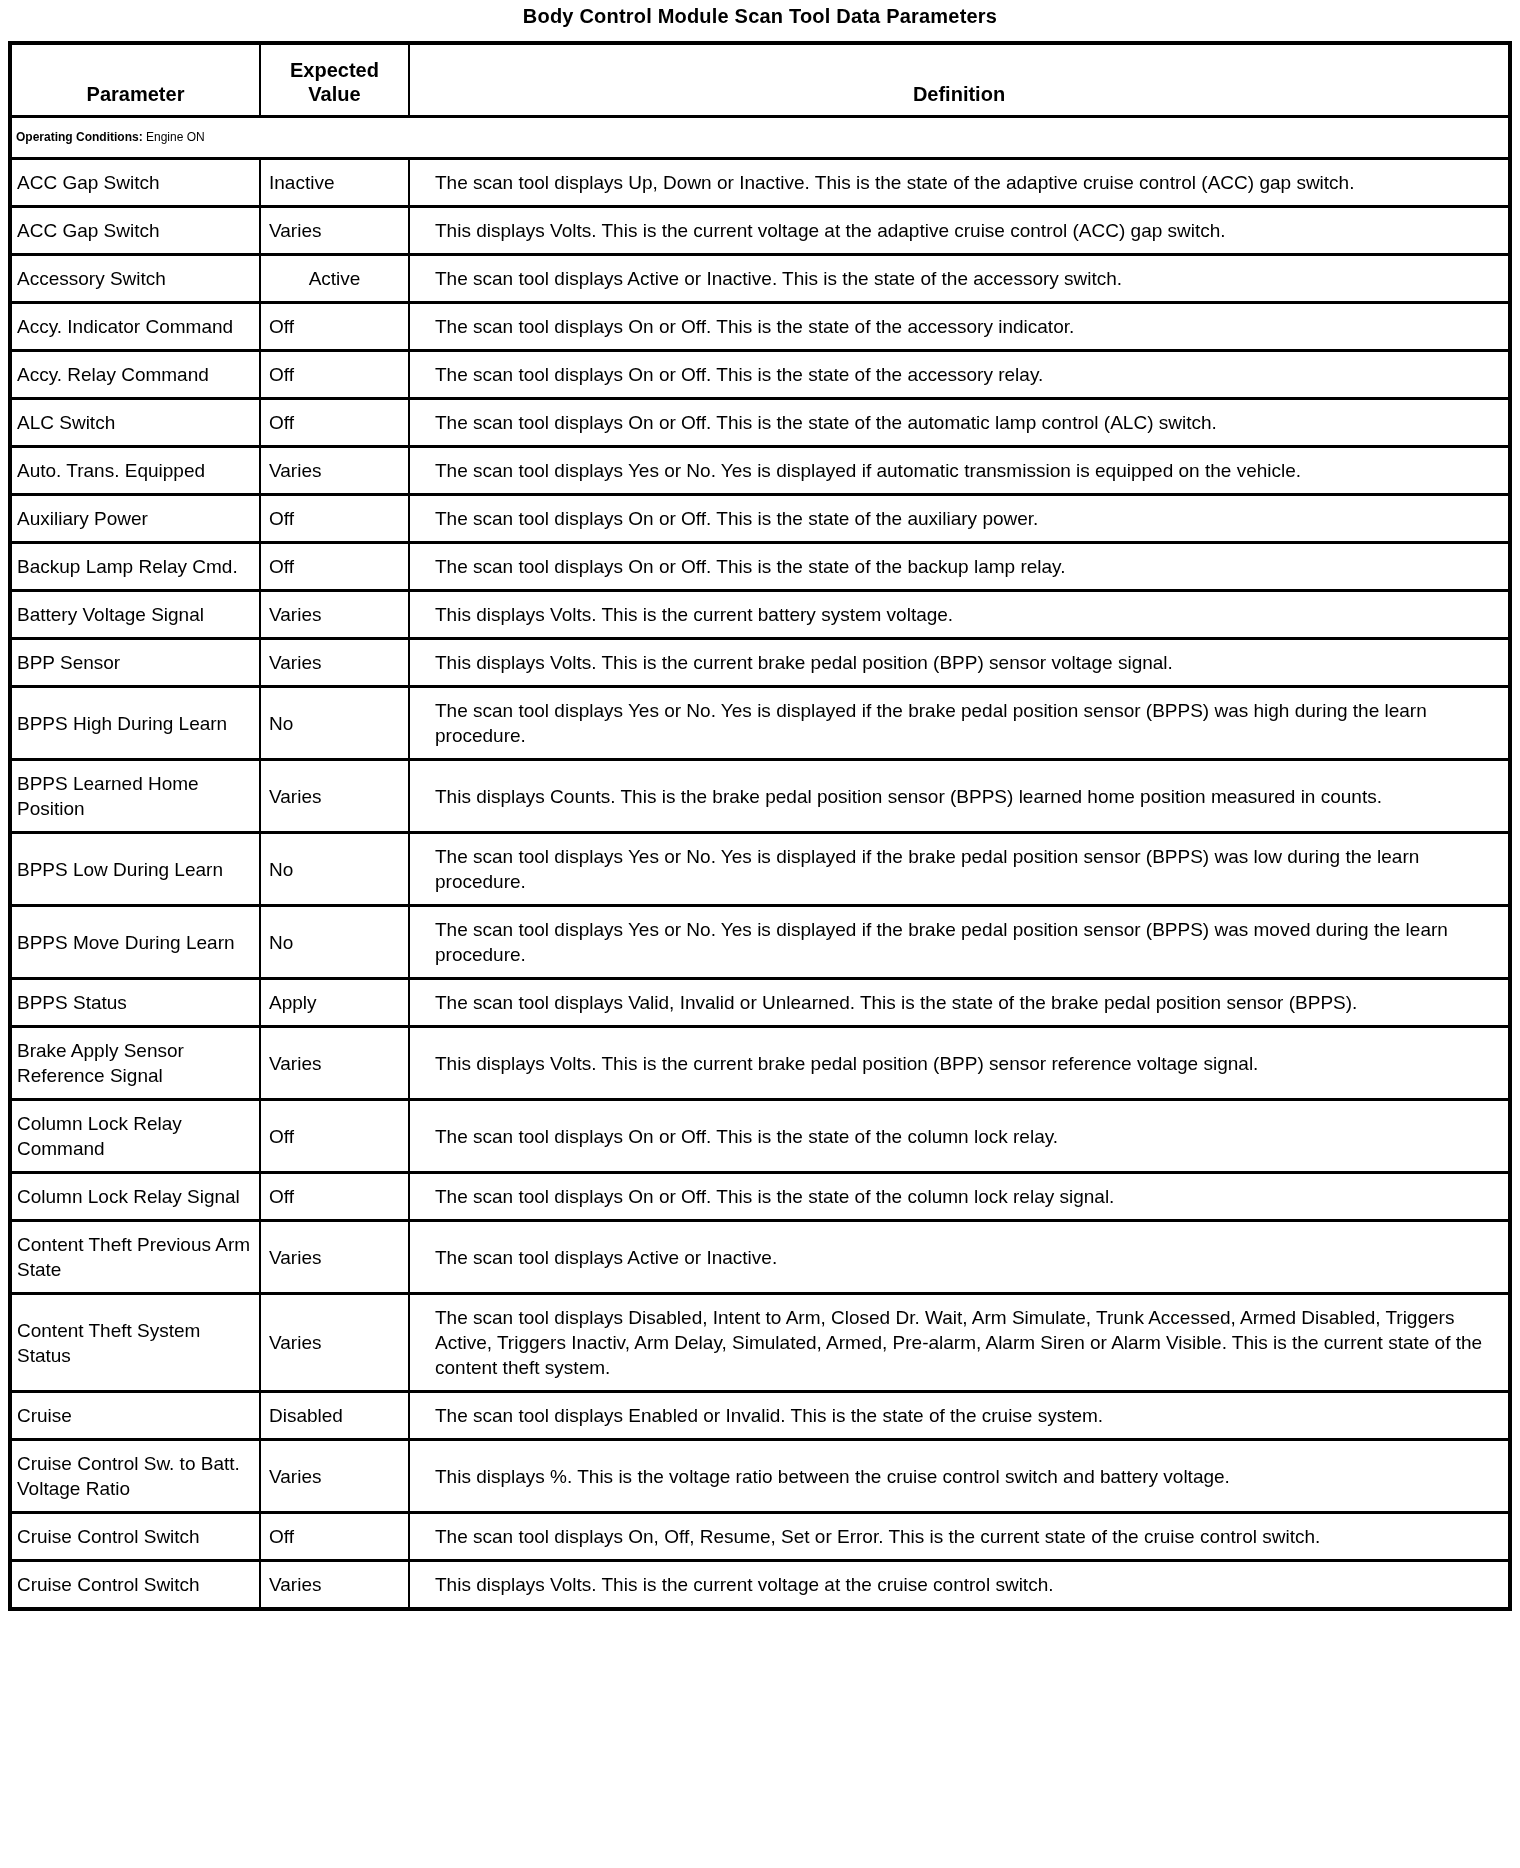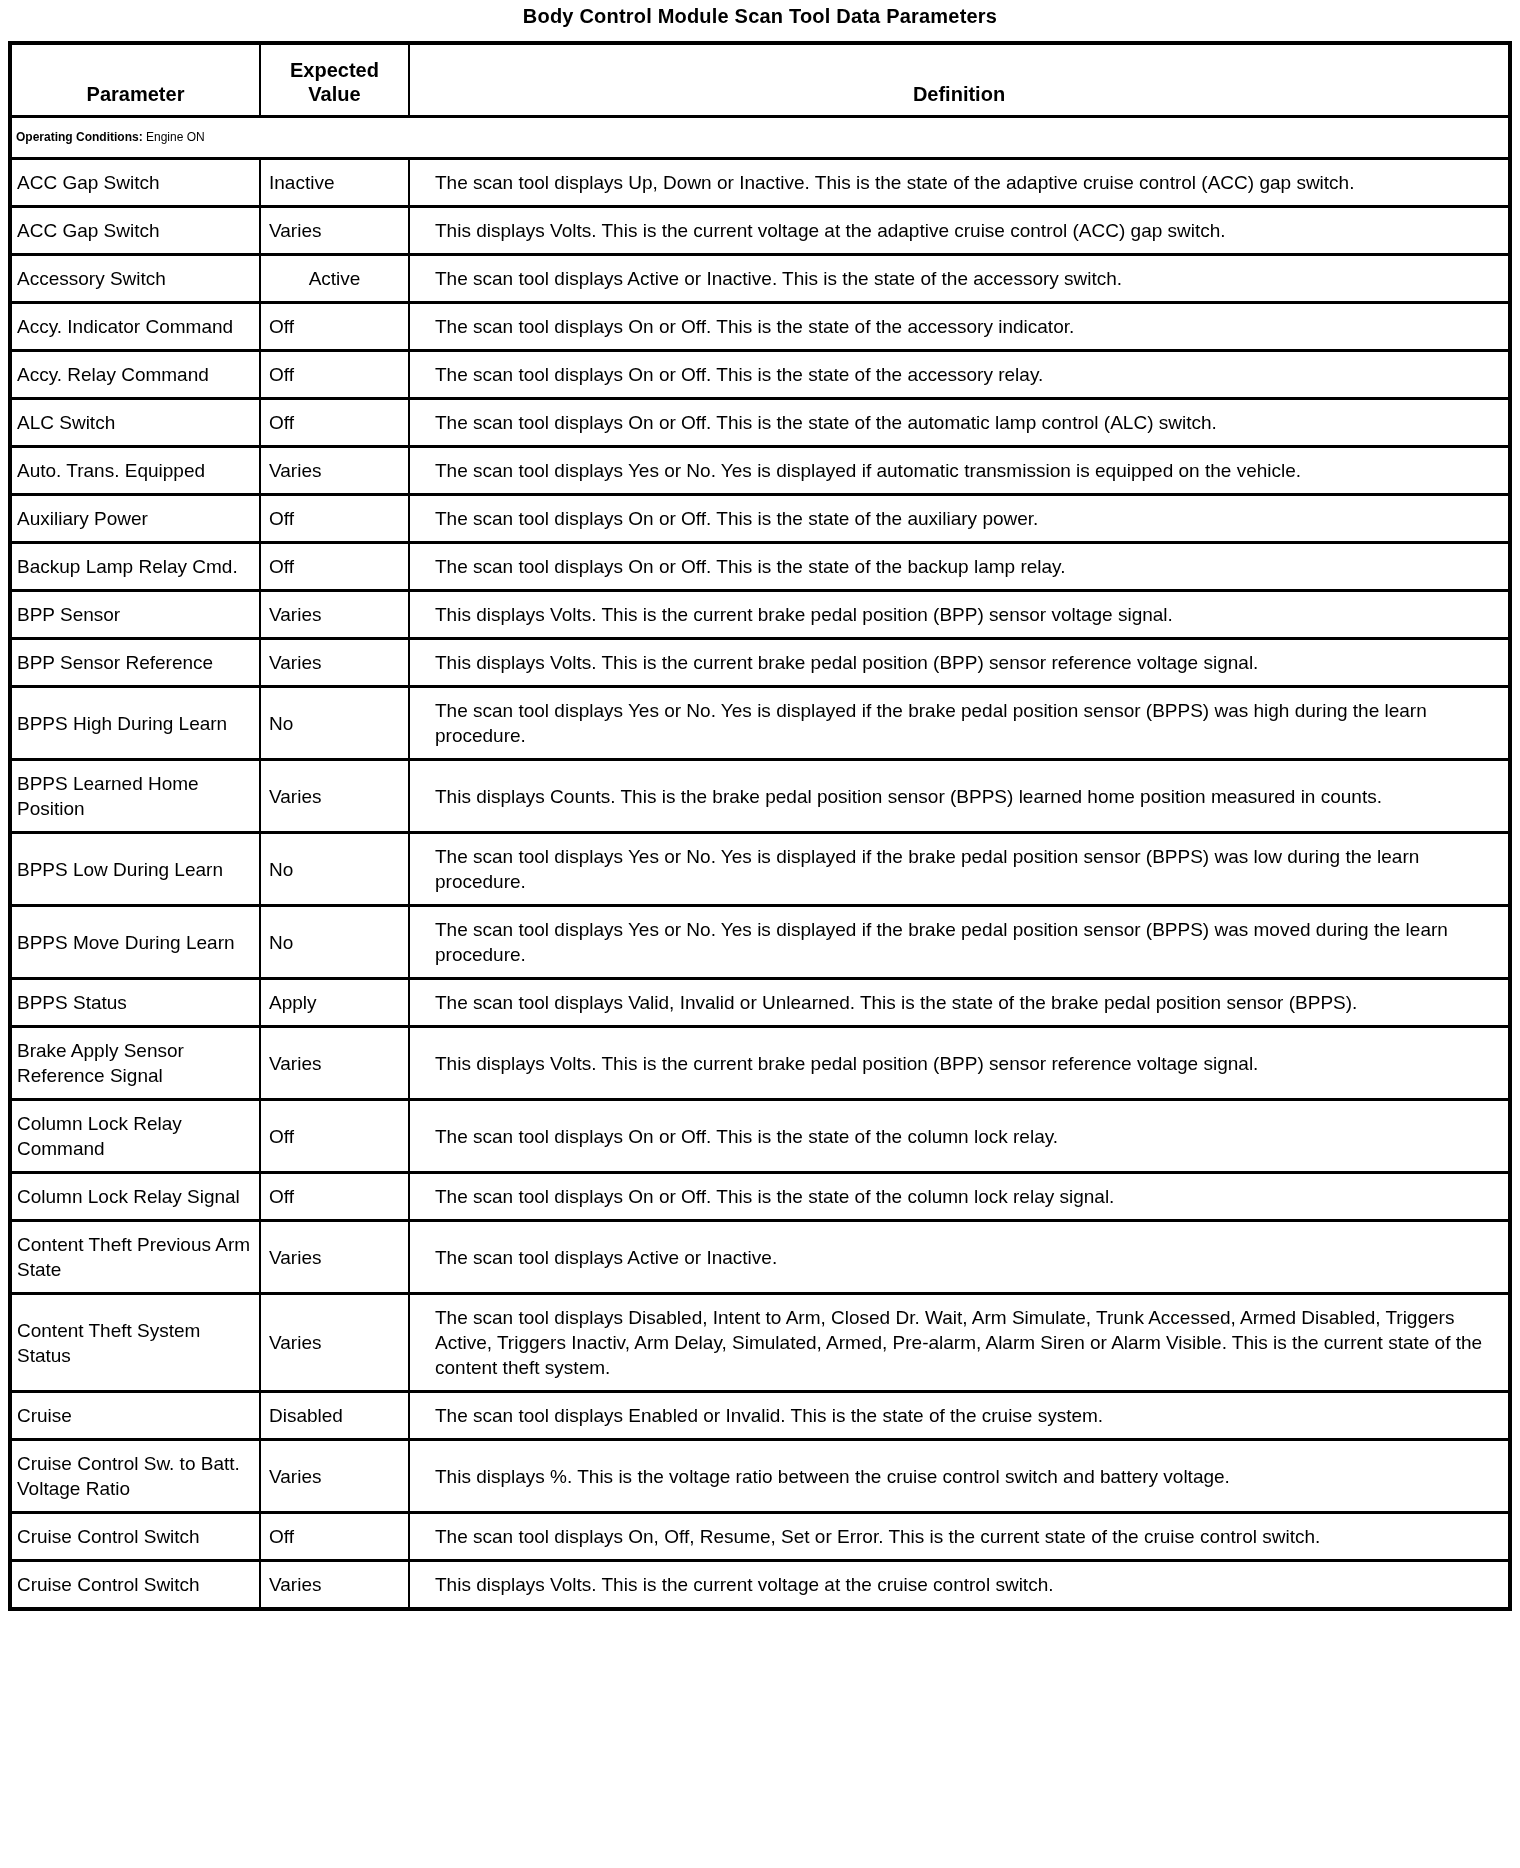--- a/index.html
+++ b/index.html
@@ -120,28 +120,28 @@
           <td class="c-param">Auxiliary Power</td>
           <td class="c-value">Off</td>
           <td class="c-def">The scan tool displays On or Off. This is the state of the auxiliary power.</td>
         </tr>
         <tr>
           <td class="c-param">Backup Lamp Relay Cmd.</td>
           <td class="c-value">Off</td>
           <td class="c-def">The scan tool displays On or Off. This is the state of the backup lamp relay.</td>
         </tr>
         <tr>
+          <td class="c-param">Battery Voltage Signal</td>
+          <td class="c-value">Varies</td>
+          <td class="c-def">This displays Volts. This is the current battery system voltage.</td>
+        </tr>
+        <tr>
           <td class="c-param">BPP Sensor</td>
           <td class="c-value">Varies</td>
           <td class="c-def">This displays Volts. This is the current brake pedal position (BPP) sensor voltage signal.</td>
-        </tr>
-        <tr>
-          <td class="c-param">BPP Sensor Reference</td>
-          <td class="c-value">Varies</td>
-          <td class="c-def">This displays Volts. This is the current brake pedal position (BPP) sensor reference voltage signal.</td>
         </tr>
         <tr>
           <td class="c-param">BPPS High During Learn</td>
           <td class="c-value">No</td>
           <td class="c-def">The scan tool displays Yes or No. Yes is displayed if the brake pedal position sensor (BPPS) was high during the learn procedure.</td>
         </tr>
         <tr>
           <td class="c-param">BPPS Learned Home Position</td>
           <td class="c-value">Varies</td>
           <td class="c-def">This displays Counts. This is the brake pedal position sensor (BPPS) learned home position measured in counts.</td>

